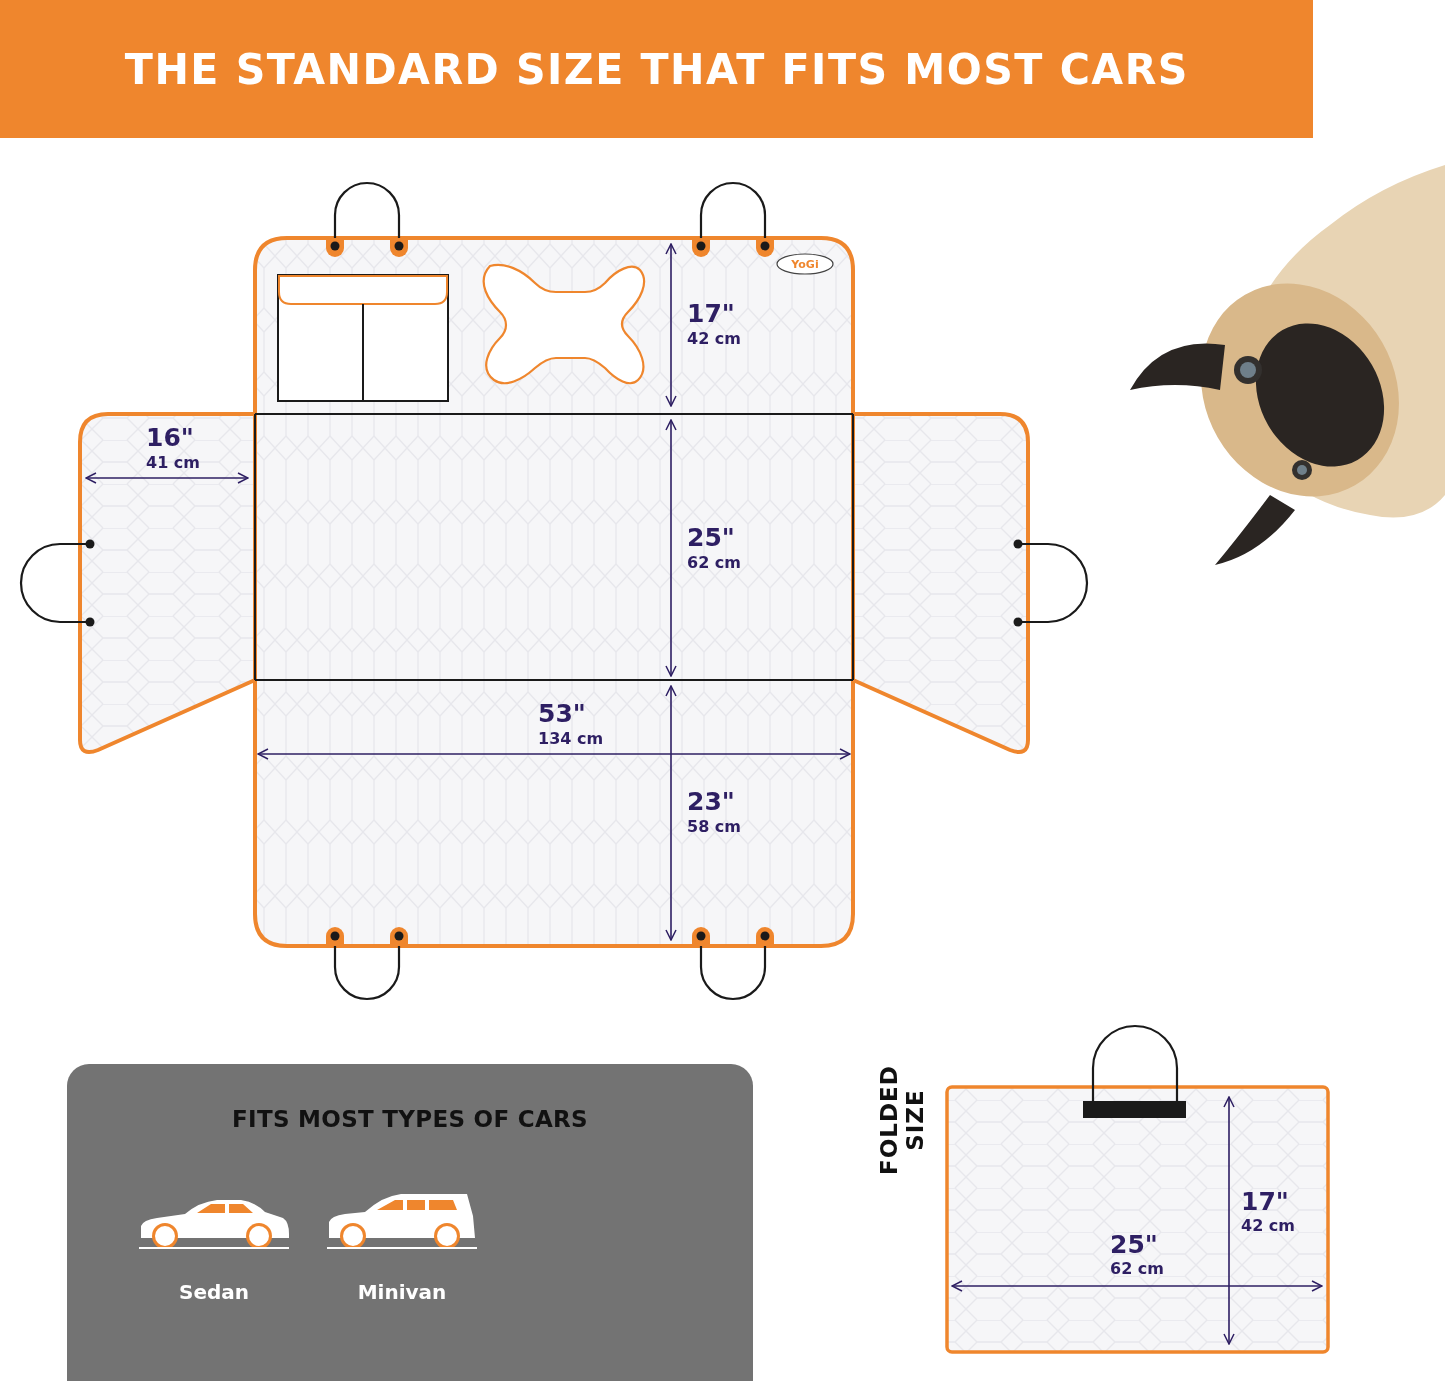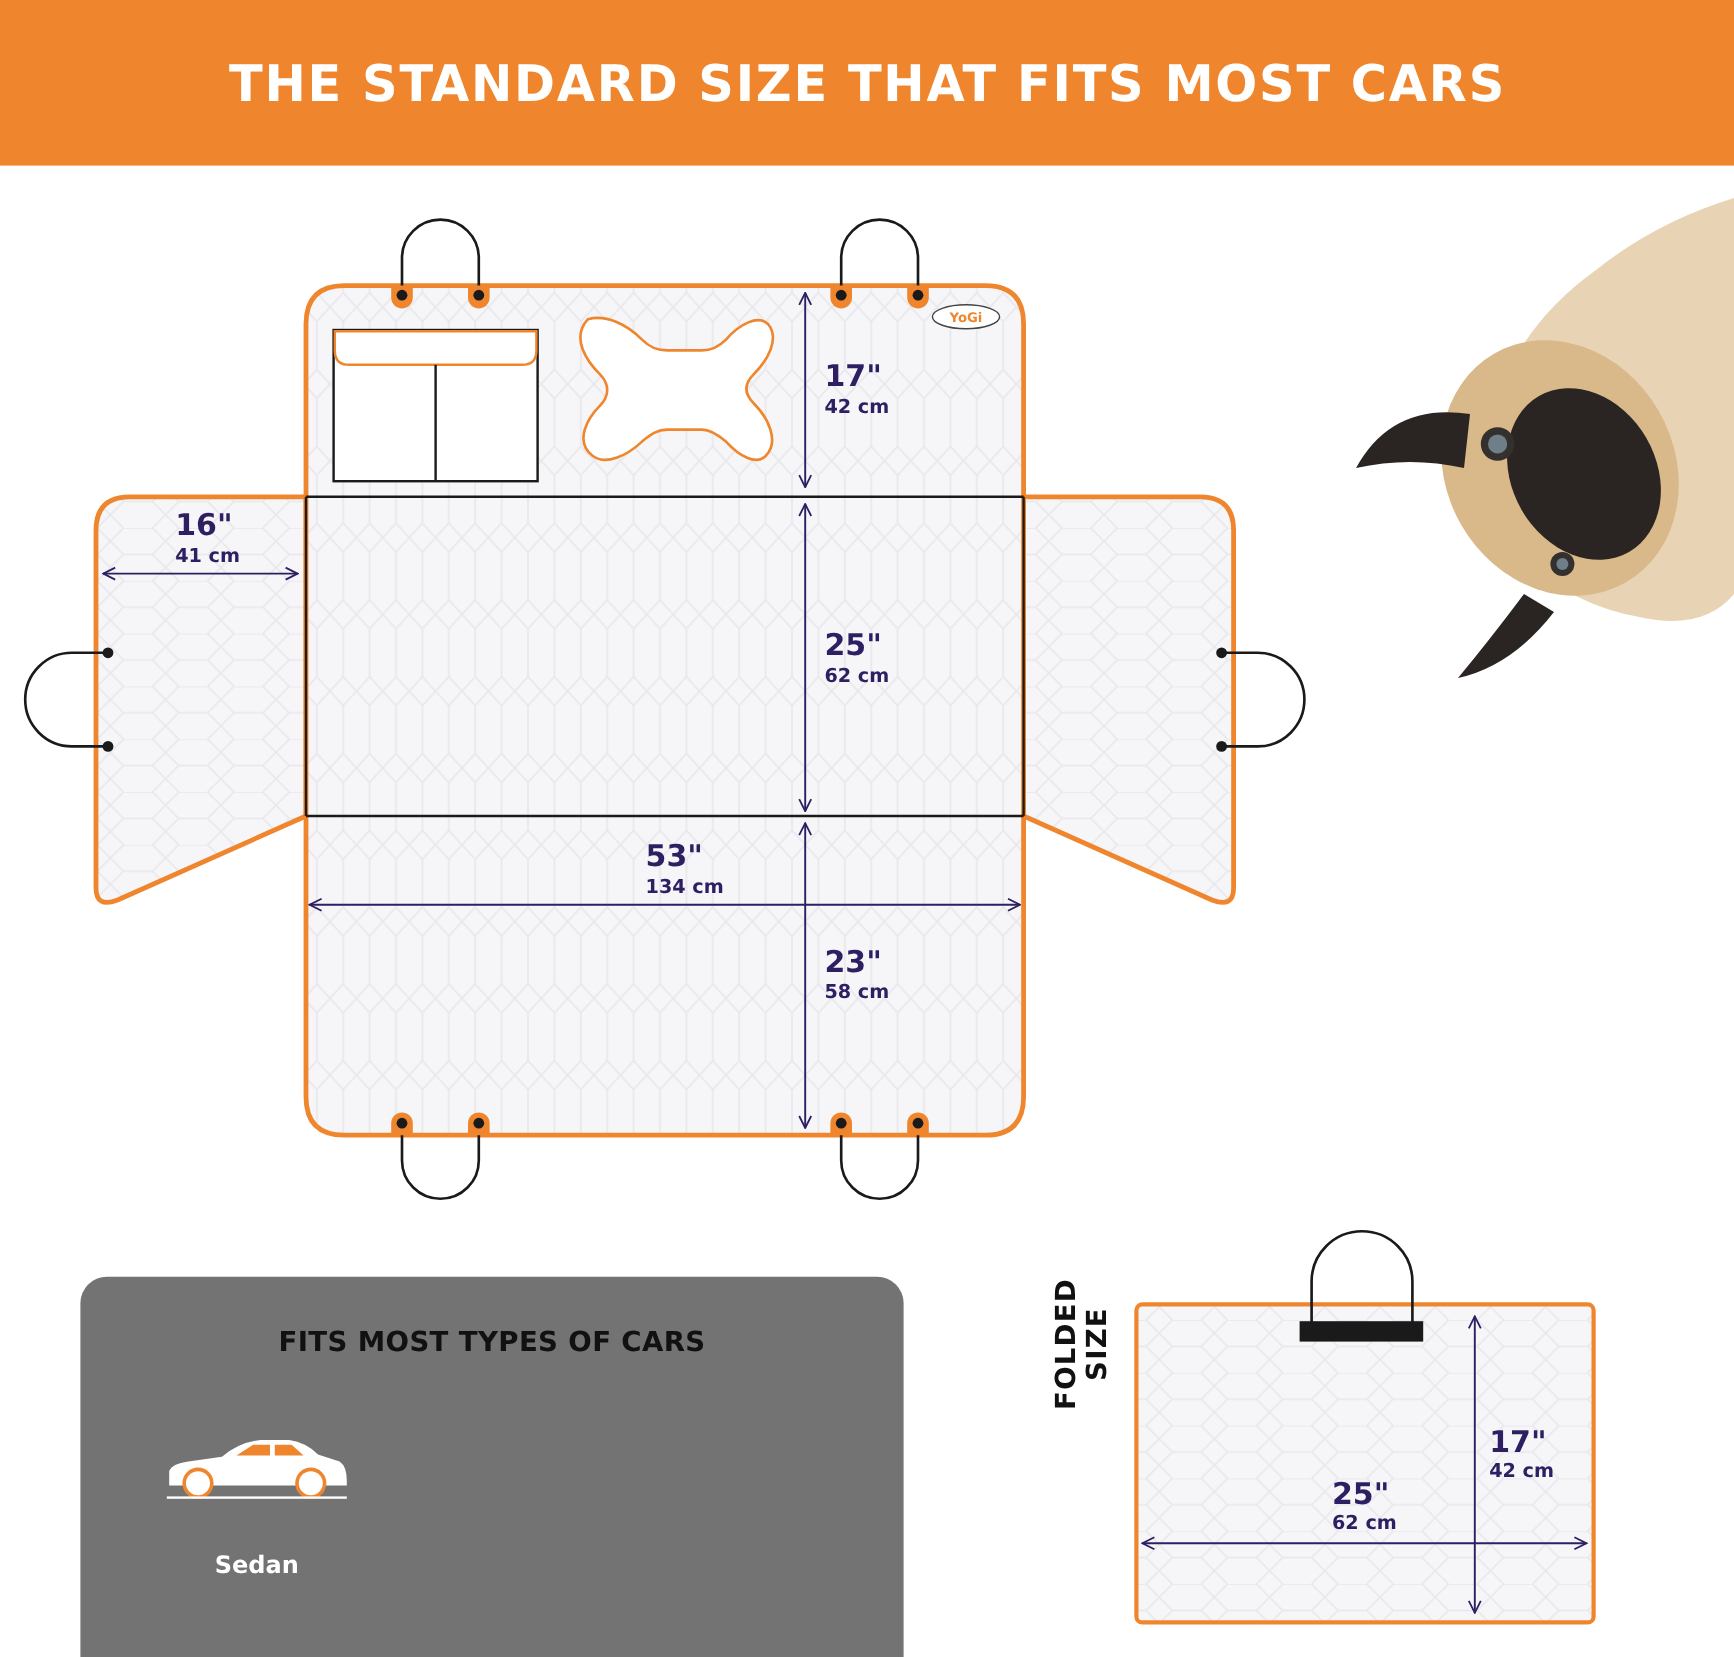--- a/index.html
+++ b/index.html
@@ -1,27 +1,27 @@
 <!DOCTYPE html>
 <html><head>
 <meta charset="utf-8">
 <style>
   html, body { margin: 0; padding: 0; background: #ffffff; }
   body { width: 1445px; height: 1381px; position: relative; overflow: hidden; font-family: "Liberation Sans", "DejaVu Sans", sans-serif; }
-  .banner { position: absolute; left: 0; top: 0; width: 1445px; height: 138px; background: #ef862d; display: flex; align-items: center; justify-content: center; }
+  .banner { position: absolute; left: 0; top: 0; width: 1313px; height: 138px; background: #ef862d; display: flex; align-items: center; justify-content: center; }
   .banner-title { color: #ffffff; font-weight: 700; font-size: 42px; letter-spacing: 1.5px; font-family: "DejaVu Sans", sans-serif; transform: scaleX(0.98); }
   svg.diagram { position: absolute; left: 0; top: 0; }
   .dim-big { font-family: "DejaVu Sans", sans-serif; font-weight: 700; font-size: 25px; fill: #2e1f63; }
   .dim-small { font-family: "DejaVu Sans", sans-serif; font-weight: 700; font-size: 16px; fill: #2e1f63; }
   .brand { font-family: "DejaVu Sans", sans-serif; font-size: 11px; font-weight: 700; fill: #ef862d; }
   .cars-card { position: absolute; left: 67px; top: 1064px; width: 686px; height: 374px; background: #737373; border-radius: 22px; }
   .cars-title { position: absolute; left: 0; width: 100%; top: 42px; text-align: center; font-family: "DejaVu Sans", sans-serif; font-weight: 700; font-size: 23px; color: #111111; letter-spacing: 0.3px; }
   .car { position: absolute; top: 128px; width: 170px; text-align: center; }
   .car svg { display: block; margin: 0 auto; }
-  .car-label { margin-top: 42px; font-family: "DejaVu Sans", sans-serif; font-weight: 700; font-size: 20px; color: #ffffff; }
+  .car-label { margin-top: 30px; font-family: "DejaVu Sans", sans-serif; font-weight: 700; font-size: 20px; color: #ffffff; }
   .folded-label { position: absolute; left: 876px; top: 1210px; width: 180px; height: 30px; transform: rotate(-90deg); transform-origin: 0 0; text-align: center; font-family: "DejaVu Sans", sans-serif; font-weight: 700; font-size: 23px; color: #111; letter-spacing: 1px; }
   .pug { position: absolute; left: 1120px; top: 165px; width: 325px; height: 410px; }
 </style>
 </head>
 <body>
 
 <div class="banner">
   <div class="banner-title">THE STANDARD SIZE THAT FITS MOST CARS</div>
 </div>
 
@@ -162,16 +162,28 @@
       <path d="M60 21 L74 12 L88 12 L88 21 Z M92 12 L106 12 L116 21 L92 21 Z" fill="#ef862d"></path>
       <circle cx="28" cy="44" r="13" fill="#ef862d"></circle>
         <circle cx="28" cy="44" r="10" fill="#fff"></circle>
       <circle cx="122" cy="44" r="13" fill="#ef862d"></circle>
         <circle cx="122" cy="44" r="10" fill="#fff"></circle>
       <rect x="2" y="55" width="150" height="2" fill="#fff"></rect>
     </svg>
     <div class="car-label">Sedan</div>
   </div>
 
+  <div class="car" style="left: 250px;">
+    <svg width="154" height="58" viewBox="0 0 154 58">
+      <path d="M4 44 L4 30 Q6 24 20 22 L40 20 Q58 4 76 2 L142 2 L148 24 L150 46 L4 46 Z" fill="#fff"></path>
+      <path d="M52 18 L70 8 L78 8 L78 18 Z M82 8 L100 8 L100 18 L82 18 Z M104 8 L128 8 L132 18 L104 18 Z" fill="#ef862d"></path>
+      <circle cx="28" cy="44" r="13" fill="#ef862d"></circle>
+        <circle cx="28" cy="44" r="10" fill="#fff"></circle>
+      <circle cx="122" cy="44" r="13" fill="#ef862d"></circle>
+        <circle cx="122" cy="44" r="10" fill="#fff"></circle>
+      <rect x="2" y="55" width="150" height="2" fill="#fff"></rect>
+    </svg>
+    <div class="car-label">Minivan</div>
+  </div>
 
 </div>
 
 <div class="folded-label">FOLDED SIZE</div>
 
 </body></html>

